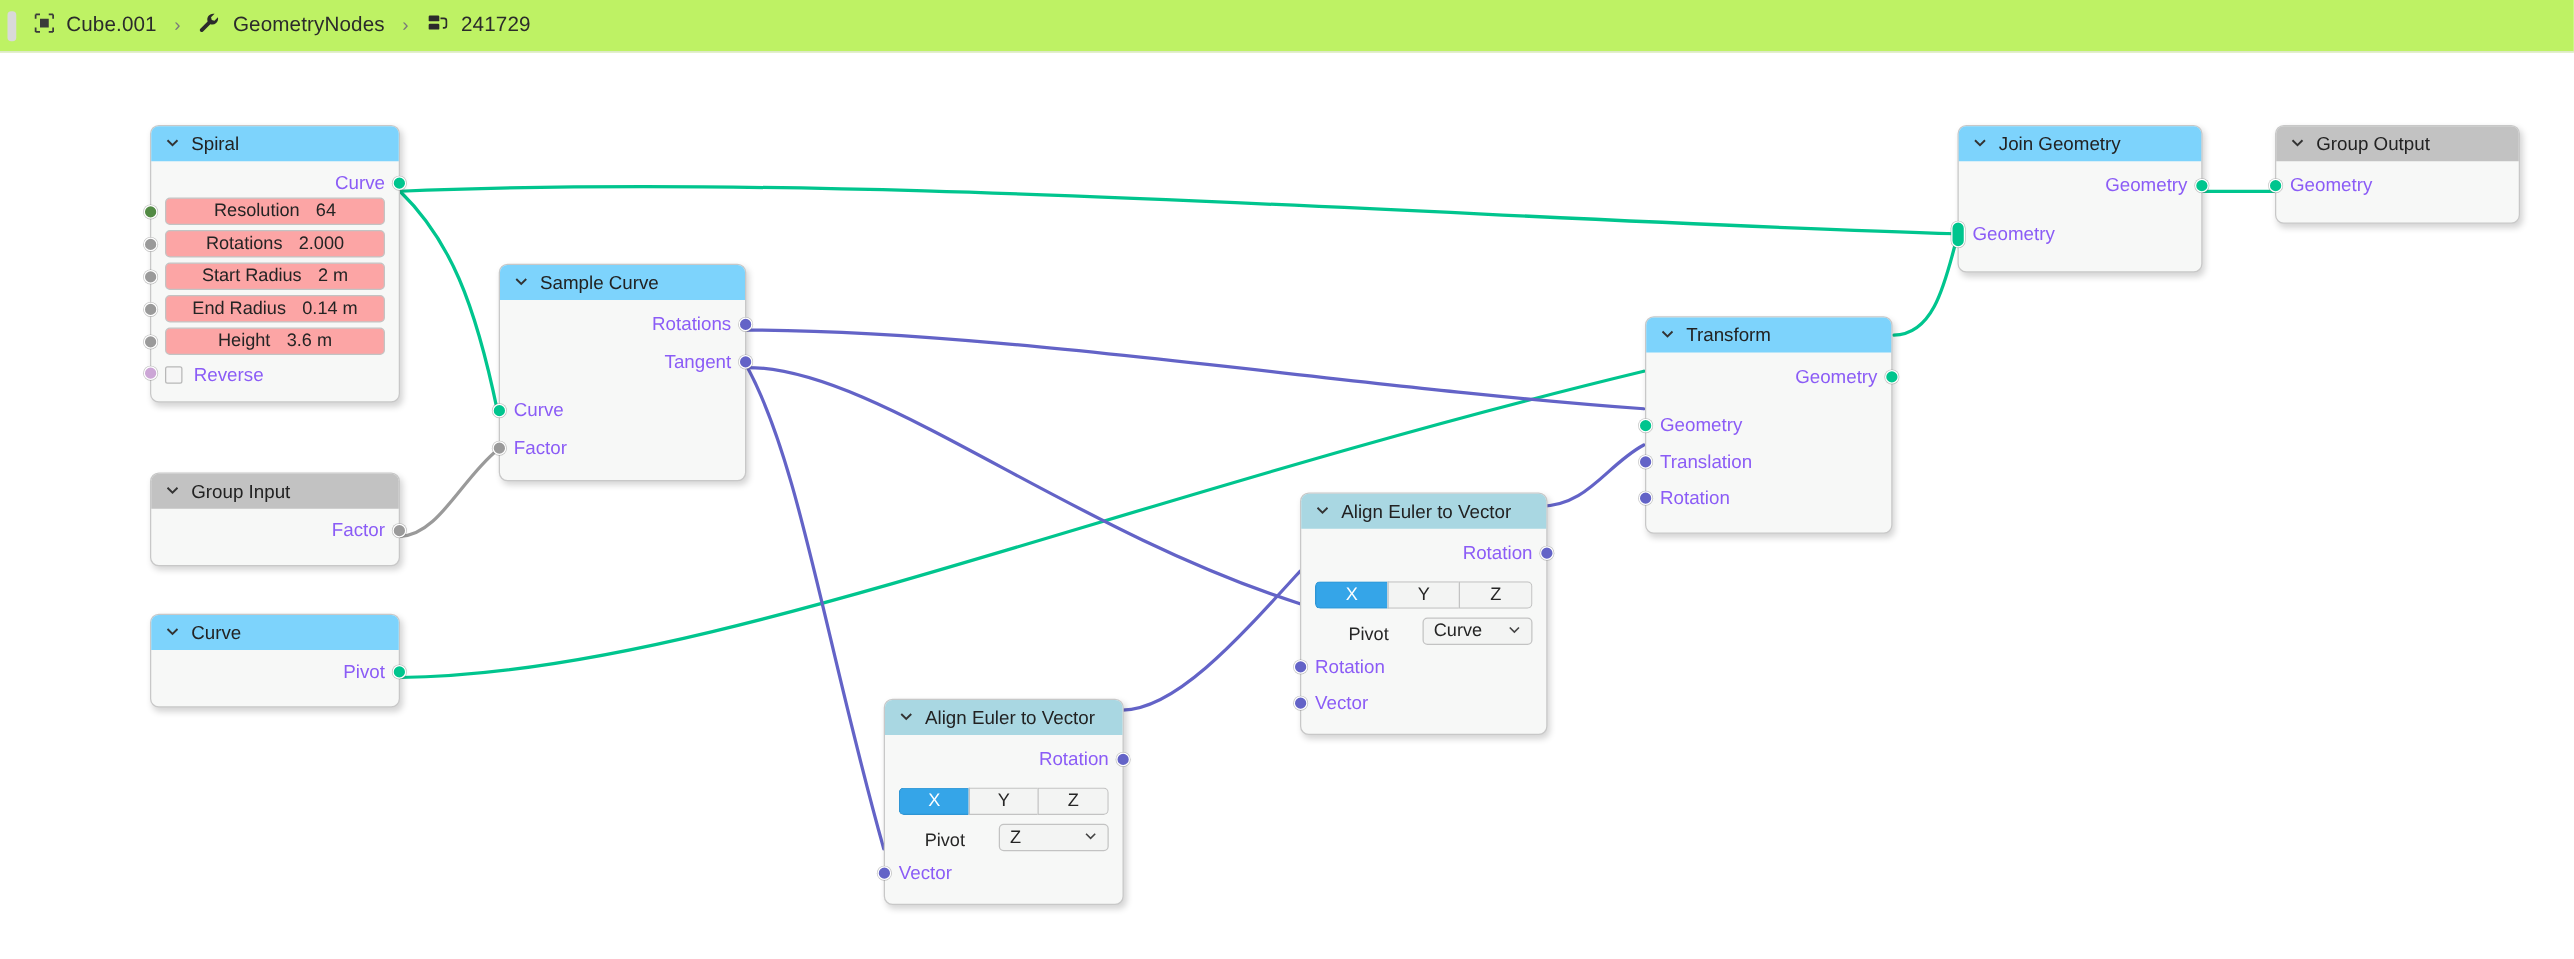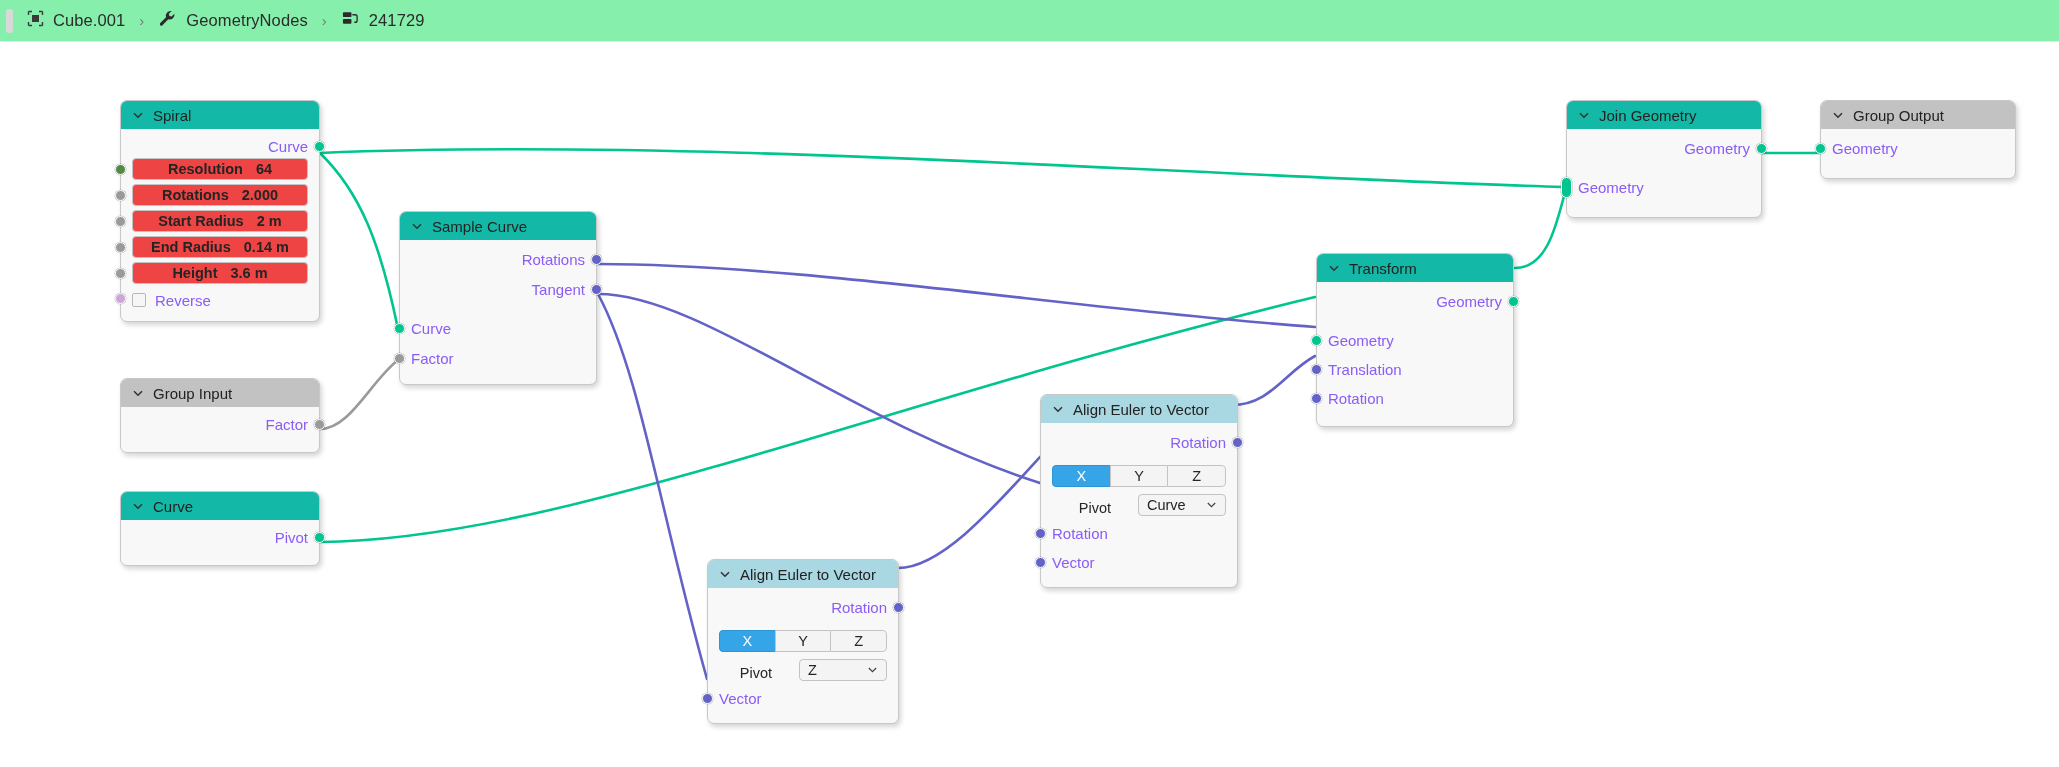--- a/index.html
+++ b/index.html
@@ -8,21 +8,21 @@
     width: 2059px; height: 767px;
     background: #ffffff;
     font-family: "Liberation Sans", sans-serif;
     overflow: hidden;
   }
 
   
   #breadcrumb-bar {
     position: absolute; left: 0; top: 0;
     width: 2059px; height: 42px;
-    background: #86efac;
+    background: #bef264;
     border-bottom: 1px solid #e8e8e8;
     display: flex; align-items: center;
     padding-left: 6px;
     z-index: 50;
   }
   .bc-handle {
     width: 7px; height: 24px;
     background: #d9d9d9; border-radius: 3px;
     margin-right: 14px;
   }
@@ -59,21 +59,21 @@
   }
   .node-header {
     height: 28px;
     border-radius: 6px 6px 0 0;
     display: flex; align-items: center;
     padding-left: 11px;
     gap: 9px;
     font-size: 15px;
     color: #222;
   }
-  .hdr-geo   { background: #14b8a6; }
+  .hdr-geo   { background: #7dd3fc; }
   .hdr-vec   { background: #a9d7e2; }
   .hdr-group { background: #c2c2c2; }
 
   .chev { display: block; }
 
   .node-body { padding: 6px 0 9px 0; position: relative; }
 
   .row {
     height: 23px; display: flex; align-items: center;
     position: relative; padding: 0 11px;
@@ -96,28 +96,27 @@
   .sock.geo   { background: #00c58e; }
   .sock.vec   { background: #6363c7; }
   .sock.flt   { background: #9a9a9a; }
   .sock.int   { background: #528a44; }
   .sock.bool  { background: #cca6d6; }
 
   
   .prop-row { height: 23px; padding: 0 11px; margin-bottom: 3px; position: relative; }
   .prop {
     height: 22px; width: 100%;
-    background: #ef4444;
+    background: #fca5a5;
     border: 1px solid #c3c3c3;
     border-radius: 4px;
     display: flex; align-items: center; justify-content: center;
     gap: 13px;
     font-size: 14.5px; color: #242424;
     padding: 0 8px;
-    font-weight: bold;
   }
   .prop .pname { }
   .prop .pval  { }
 
   .check-row { height: 24px; padding: 0 11px; display: flex; align-items: center; gap: 9px; position: relative; }
   .checkbox {
     width: 14px; height: 14px;
     background: #f6f6f6;
     border: 1px solid #b8b8b8;
     border-radius: 2px;

